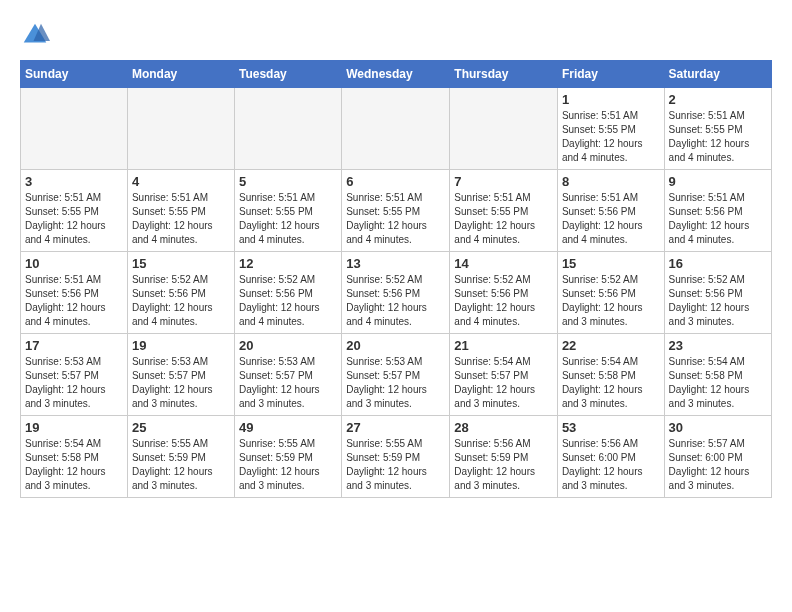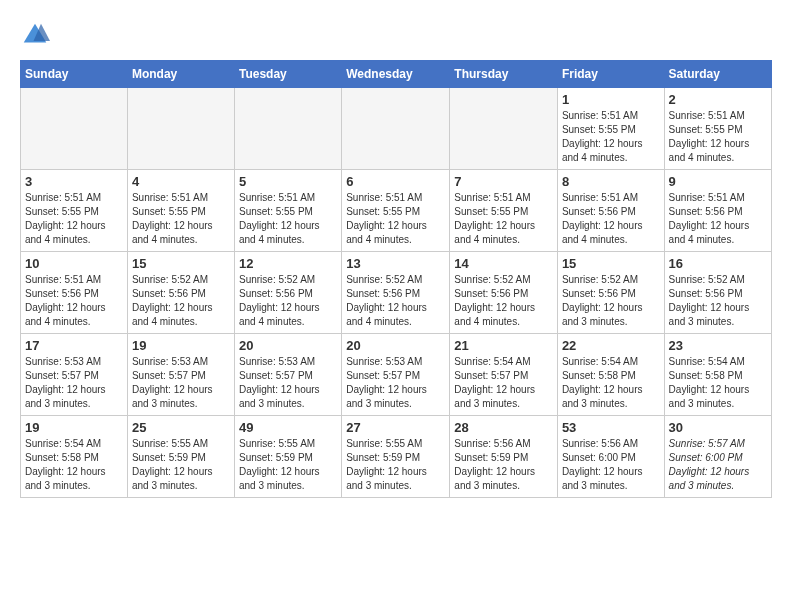--- a/index.html
+++ b/index.html
@@ -299,19 +299,19 @@
 Daylight: 12 hours and 3 minutes.</div>
         </td>
         <td>
           <div class="day-number">53</div>
           <div class="day-info" style="white-space: pre-line;">Sunrise: 5:56 AM
 Sunset: 6:00 PM
 Daylight: 12 hours and 3 minutes.</div>
         </td>
         <td>
           <div class="day-number">30</div>
-          <div class="day-info" style="white-space: pre-line; font-style: italic;">Sunrise: 5:57 AM
+          <div class="day-info" style="white-space: pre-line;">Sunrise: 5:57 AM
 Sunset: 6:00 PM
 Daylight: 12 hours and 3 minutes.</div>
         </td>
       </tr>
     </tbody>
 </table>
 
 </body></html>

